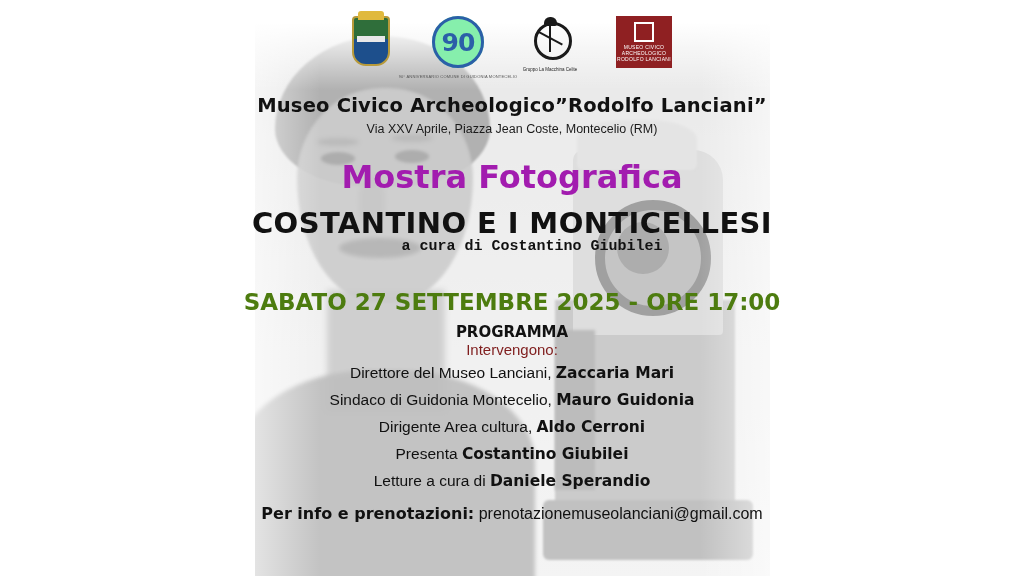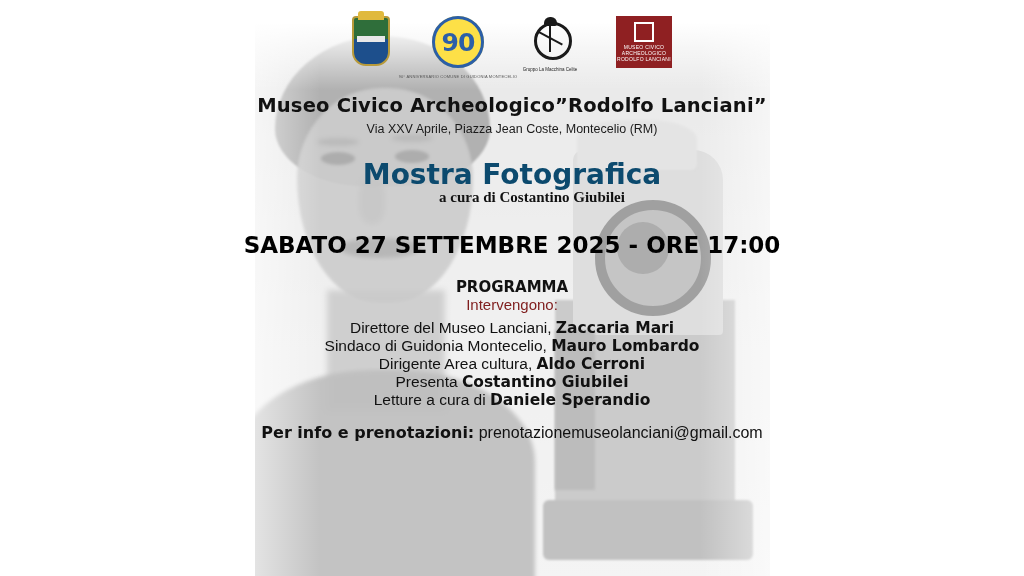--- a/index.html
+++ b/index.html
@@ -236,21 +236,21 @@
     position: absolute;
     left: 3px; right: 3px; top: 18px;
     height: 6px;
     background: #e8e8e8;
   }
 
   
   .nineties {
     width: 52px; height: 52px;
     border-radius: 50%;
-    background: #fde047;
+    background: #86efac;
     position: relative;
     display: flex;
     align-items: center;
     justify-content: center;
   }
   .nineties .ring {
     position: absolute;
     inset: 0;
     border-radius: 50%;
     border: 3px solid #2b5fa8;
@@ -345,22 +345,22 @@
     margin-top: 5px;
     font-size: 12.5px;
     color: #1a1a1a;
     text-align: center;
   }
 
   .ev-type {
     margin-top: 22px;
     font-family: "DejaVu Sans", sans-serif;
     font-weight: 700;
-    font-size: 28px;
-    color: #0c4a6e;
+    font-size: 32px;
+    color: #a21caf;
     text-align: center;
   }
   .ev-title {
     margin-top: 10px;
     font-family: "DejaVu Sans", sans-serif;
     font-weight: 700;
     font-size: 29px;
     color: #111;
     letter-spacing: .4px;
     text-align: center;
@@ -369,53 +369,54 @@
     margin-top: 6px;
     font-family: "DejaVu Serif", serif;
     font-style: italic;
     font-size: 34px;
     color: #111;
     text-align: center;
     letter-spacing: .5px;
   }
   .ev-curator {
     margin-top: -2px;
-    font-family: Liberation Serif, serif;
+    font-family: Liberation Mono, monospace;
     font-weight: 700;
     font-size: 15px;
     color: #111;
     text-align: center;
     transform: translateX(20px);
   }
   .ev-when {
-    margin-top: 26px;
+    margin-top: 34px;
     font-family: "DejaVu Sans", sans-serif;
     font-weight: 700;
     font-size: 23px;
-    color: #000000;
+    color: #4d7c0f;
     text-align: center;
   }
 
   .prog-title {
-    margin-top: 20px;
+    margin-top: 8px;
     font-family: "DejaVu Sans", sans-serif;
     font-weight: 700;
     font-size: 15px;
     color: #111;
     text-align: center;
   }
   .prog-intro {
     font-size: 15px;
     color: #7f1d1d;
     text-align: center;
   }
   .prog-list {
     margin-top: 6px;
     display: flex;
     flex-direction: column;
+    gap: 9px;
   }
   .prog-row {
     font-size: 15.5px;
     color: #111;
     text-align: center;
   }
   .prog-row b {
     font-family: "DejaVu Sans", sans-serif;
     font-weight: 700;
   }
@@ -495,34 +496,35 @@
           <div class="m-txt">MUSEO CIVICO ARCHEOLOGICO RODOLFO LANCIANI</div>
         </div>
       </div>
 
     </div>
 
     <div class="museum-name">Museo Civico Archeologico”Rodolfo Lanciani”</div>
     <div class="museum-addr">Via XXV Aprile, Piazza Jean Coste, Montecelio (RM)</div>
 
     <div class="ev-type">Mostra Fotografica</div>
+    <div class="ev-title">COSTANTINO E I MONTICELLESI</div>
     <div class="ev-curator">a cura di Costantino Giubilei</div>
     <div class="ev-when">SABATO 27 SETTEMBRE 2025 - ORE 17:00</div>
 
     <div class="prog-title">PROGRAMMA</div>
     <div class="prog-intro">Intervengono:</div>
 
     <div class="prog-list">
       <div class="prog-row">
         <span>Direttore del Museo Lanciani,</span>
         <b>Zaccaria Mari</b>
       </div>
       <div class="prog-row">
         <span>Sindaco di Guidonia Montecelio,</span>
-        <b>Mauro Lombardo</b>
+        <b>Mauro Guidonia</b>
       </div>
       <div class="prog-row">
         <span>Dirigente Area cultura,</span>
         <b>Aldo Cerroni</b>
       </div>
       <div class="prog-row">
         <span>Presenta</span>
         <b>Costantino Giubilei</b>
       </div>
       <div class="prog-row">

